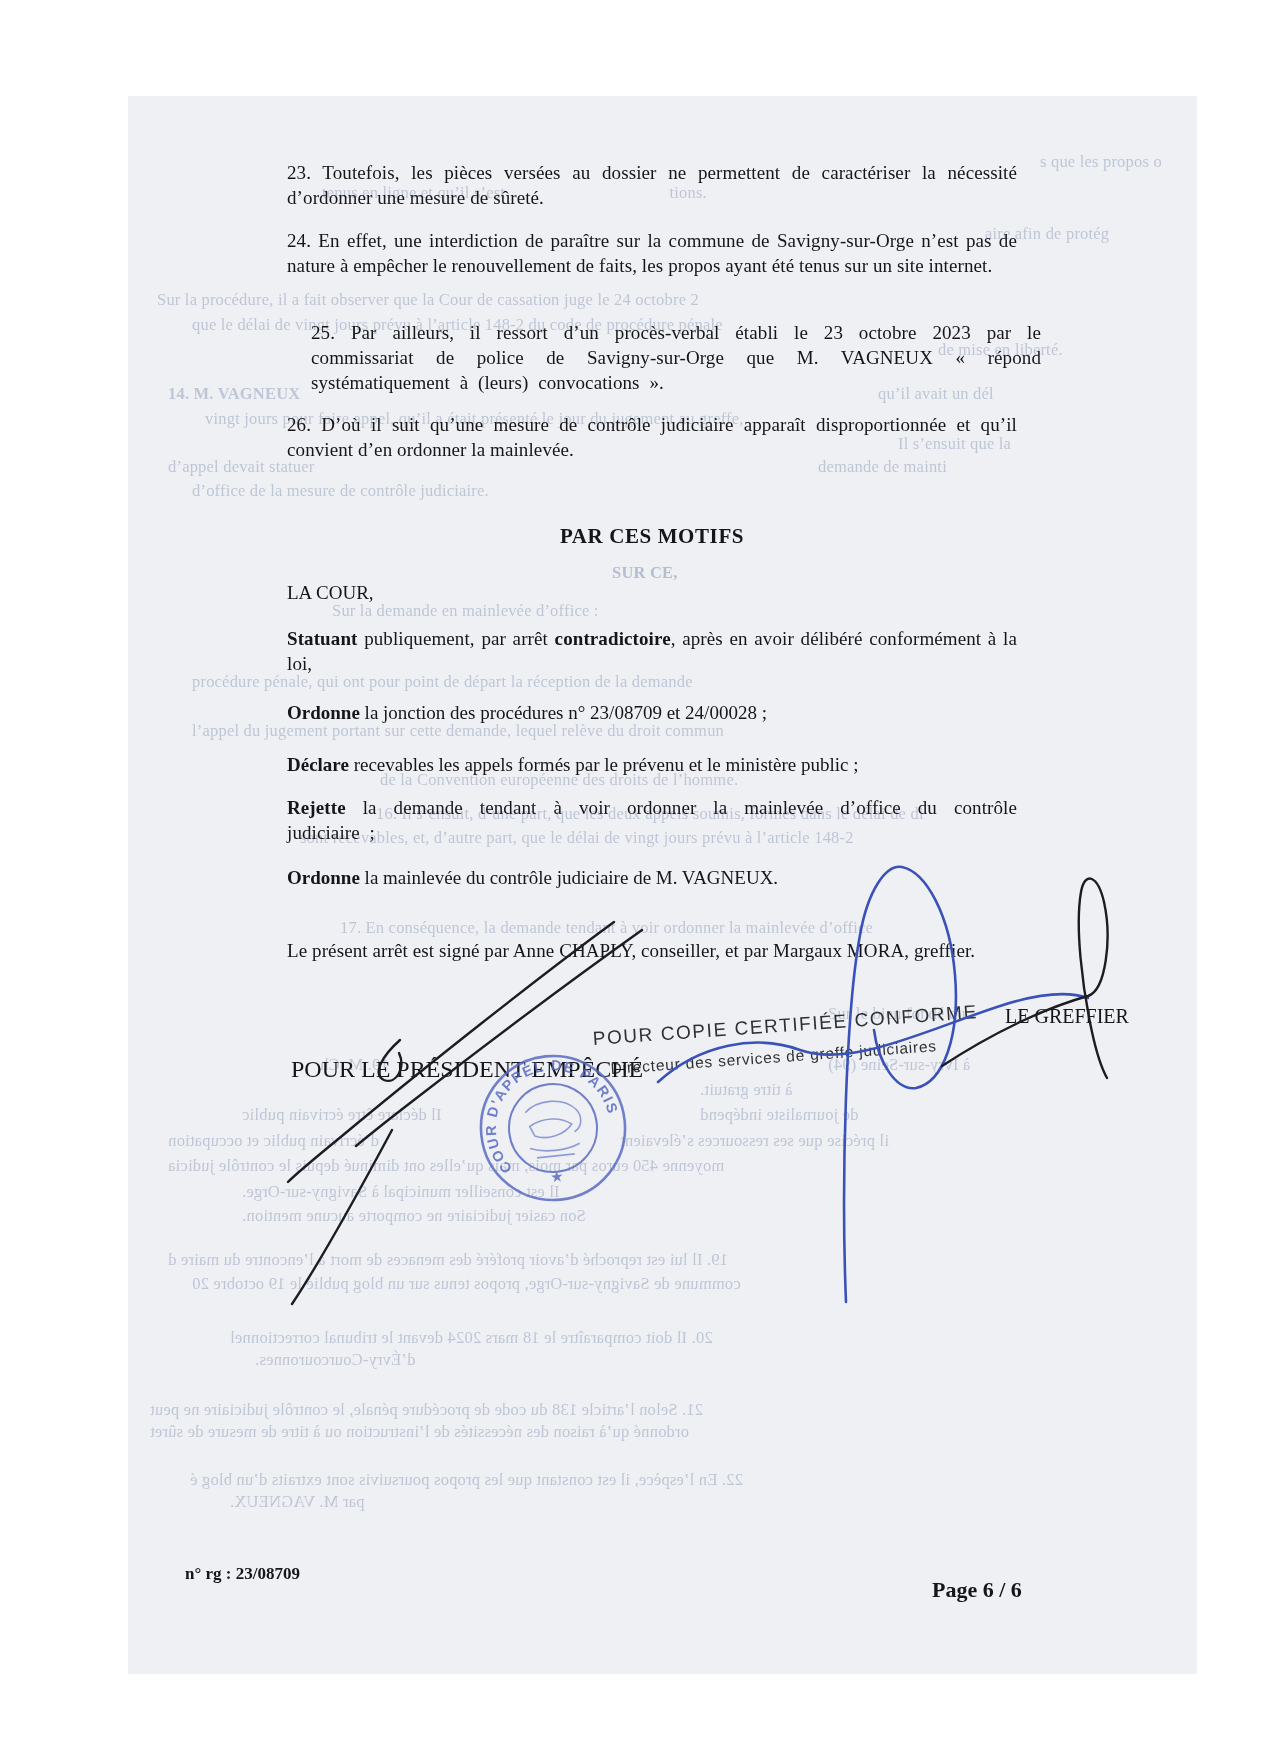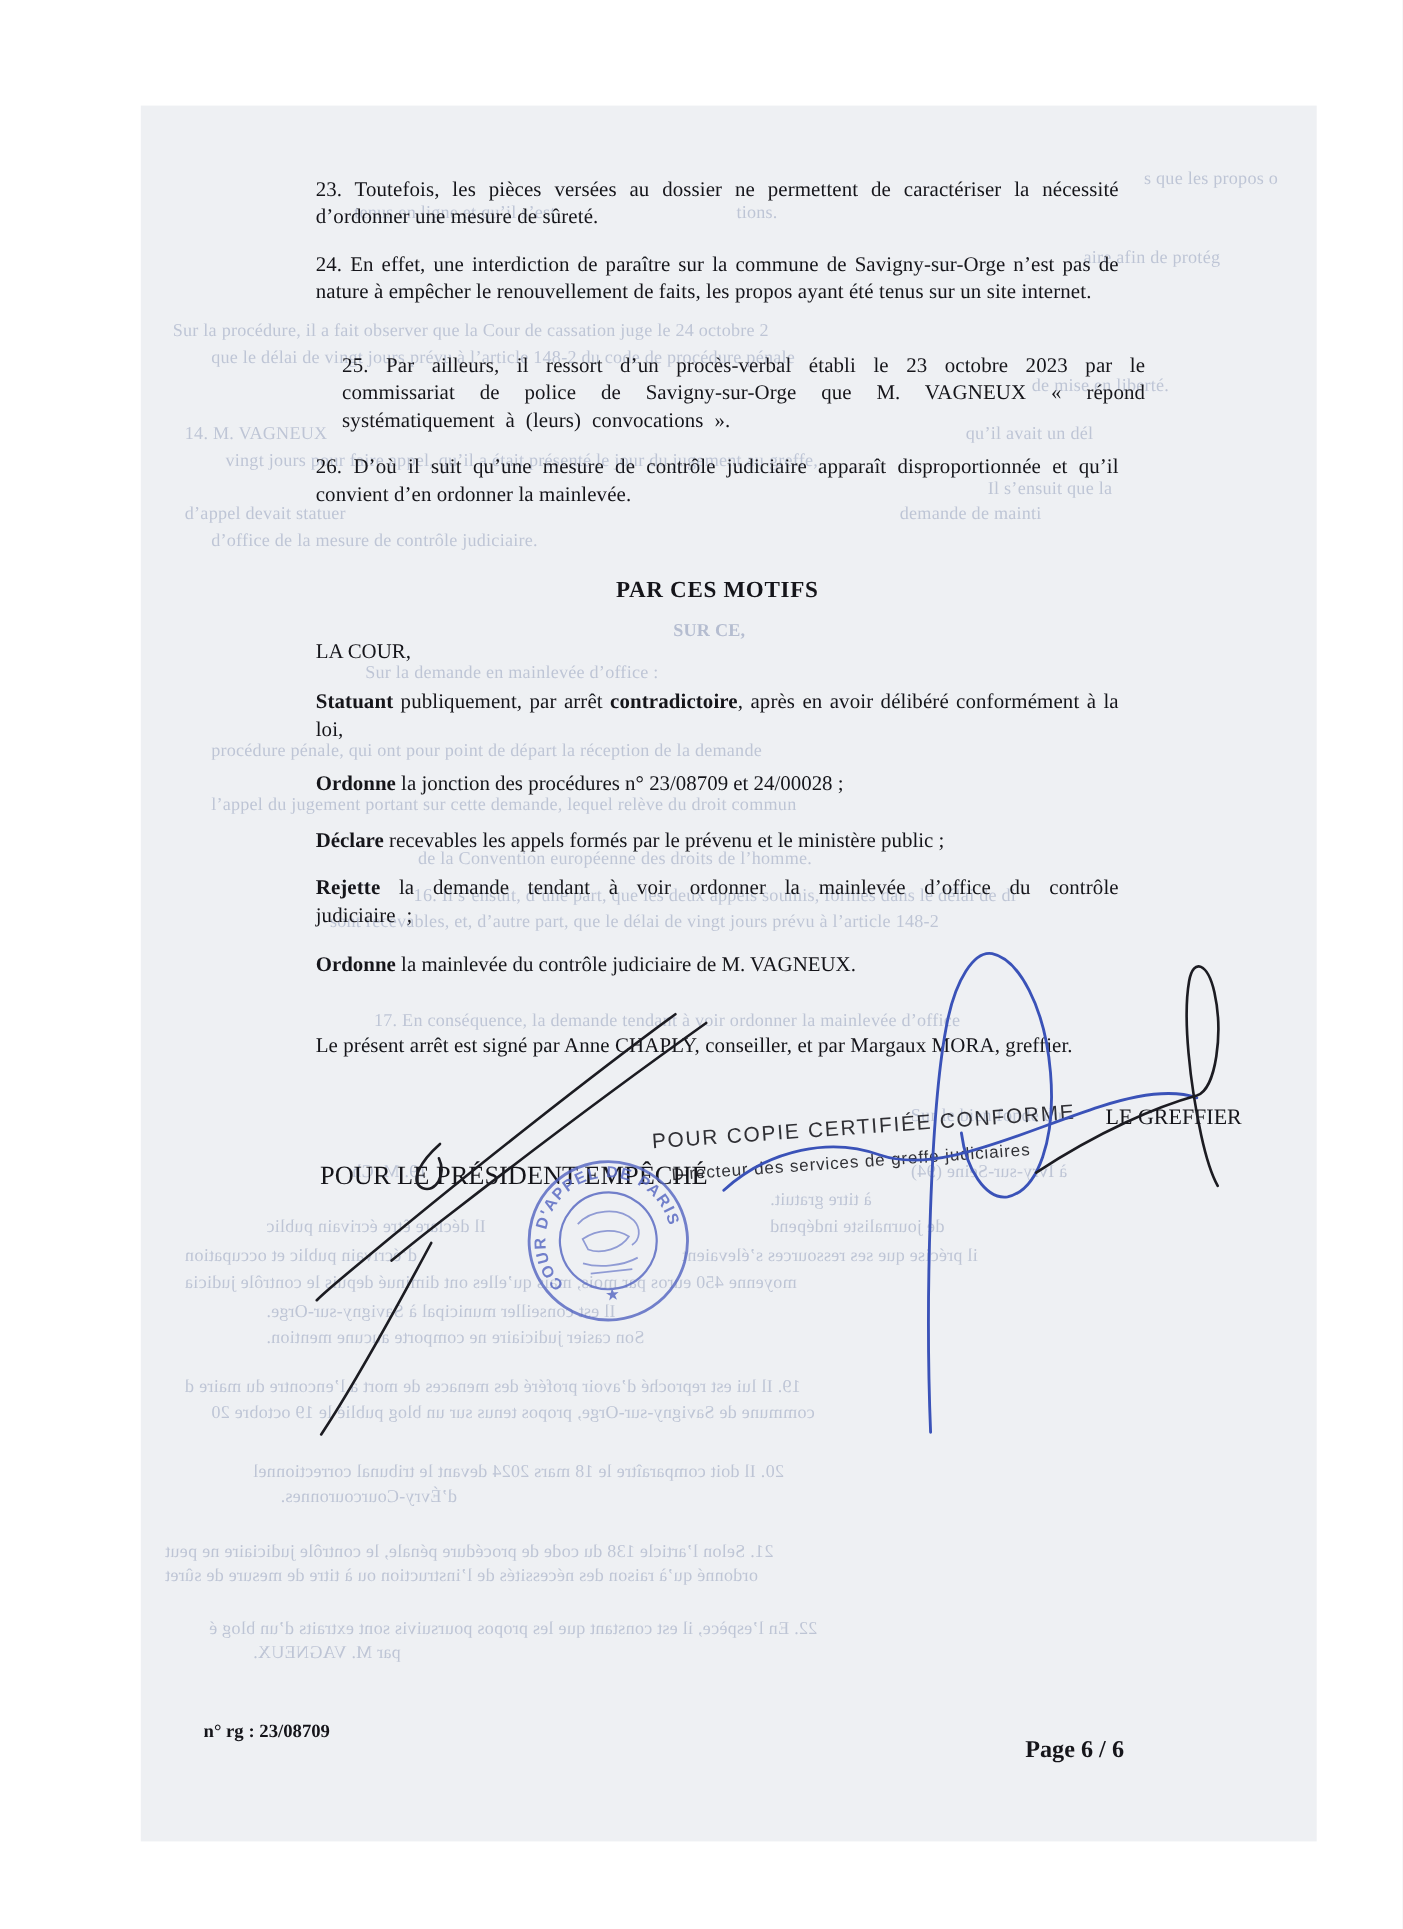--- a/index.html
+++ b/index.html
@@ -46,21 +46,21 @@
 
 <div id="paper"></div>
 
 <div class="layer" id="ghost-layer">
     <div class="ghost" style="left: 1040px; top: 152px;">s que les propos o</div>
     <div class="ghost" style="left: 322px; top: 183px;">tenus en ligne et qu’il s’est                                      tions.</div>
     <div class="ghost" style="left: 985px; top: 224px;">aire afin de protég</div>
     <div class="ghost" style="left: 157px; top: 290px;">Sur la procédure, il a fait observer que la Cour de cassation juge le 24 octobre 2</div>
     <div class="ghost" style="left: 192px; top: 315px;">que le délai de vingt jours prévu à l’article 148-2 du code de procédure pénale</div>
     <div class="ghost" style="left: 938px; top: 340px;">de mise en liberté.</div>
-    <div class="ghost" style="left: 168px; top: 384px;">14. M. VAGNEUX</div>
+    <div class="ghost" style="left: 168px; top: 384px; font-weight: bold;">14. M. VAGNEUX</div>
     <div class="ghost" style="left: 878px; top: 384px;">qu’il avait un dél</div>
     <div class="ghost" style="left: 192px; top: 409px; margin-left: 13px;">vingt jours pour faire appel, qu’il a était présenté le jour du jugement au greffe,</div>
     <div class="ghost" style="left: 898px; top: 434px;">Il s’ensuit que la</div>
     <div class="ghost" style="left: 168px; top: 457px;">d’appel devait statuer</div>
     <div class="ghost" style="left: 818px; top: 457px;">demande de mainti</div>
     <div class="ghost" style="left: 192px; top: 481px;">d’office de la mesure de contrôle judiciaire.</div>
     <div class="ghost bold" style="left: 612px; top: 545px;">SUR CE,</div>
     <div class="ghost" style="left: 332px; top: 601px;">Sur la demande en mainlevée d’office :</div>
     <div class="ghost" style="left: 192px; top: 672px;">procédure pénale, qui ont pour point de départ la réception de la demande</div>
     <div class="ghost" style="left: 192px; top: 721px;">l’appel du jugement portant sur cette demande, lequel relève du droit commun</div>

